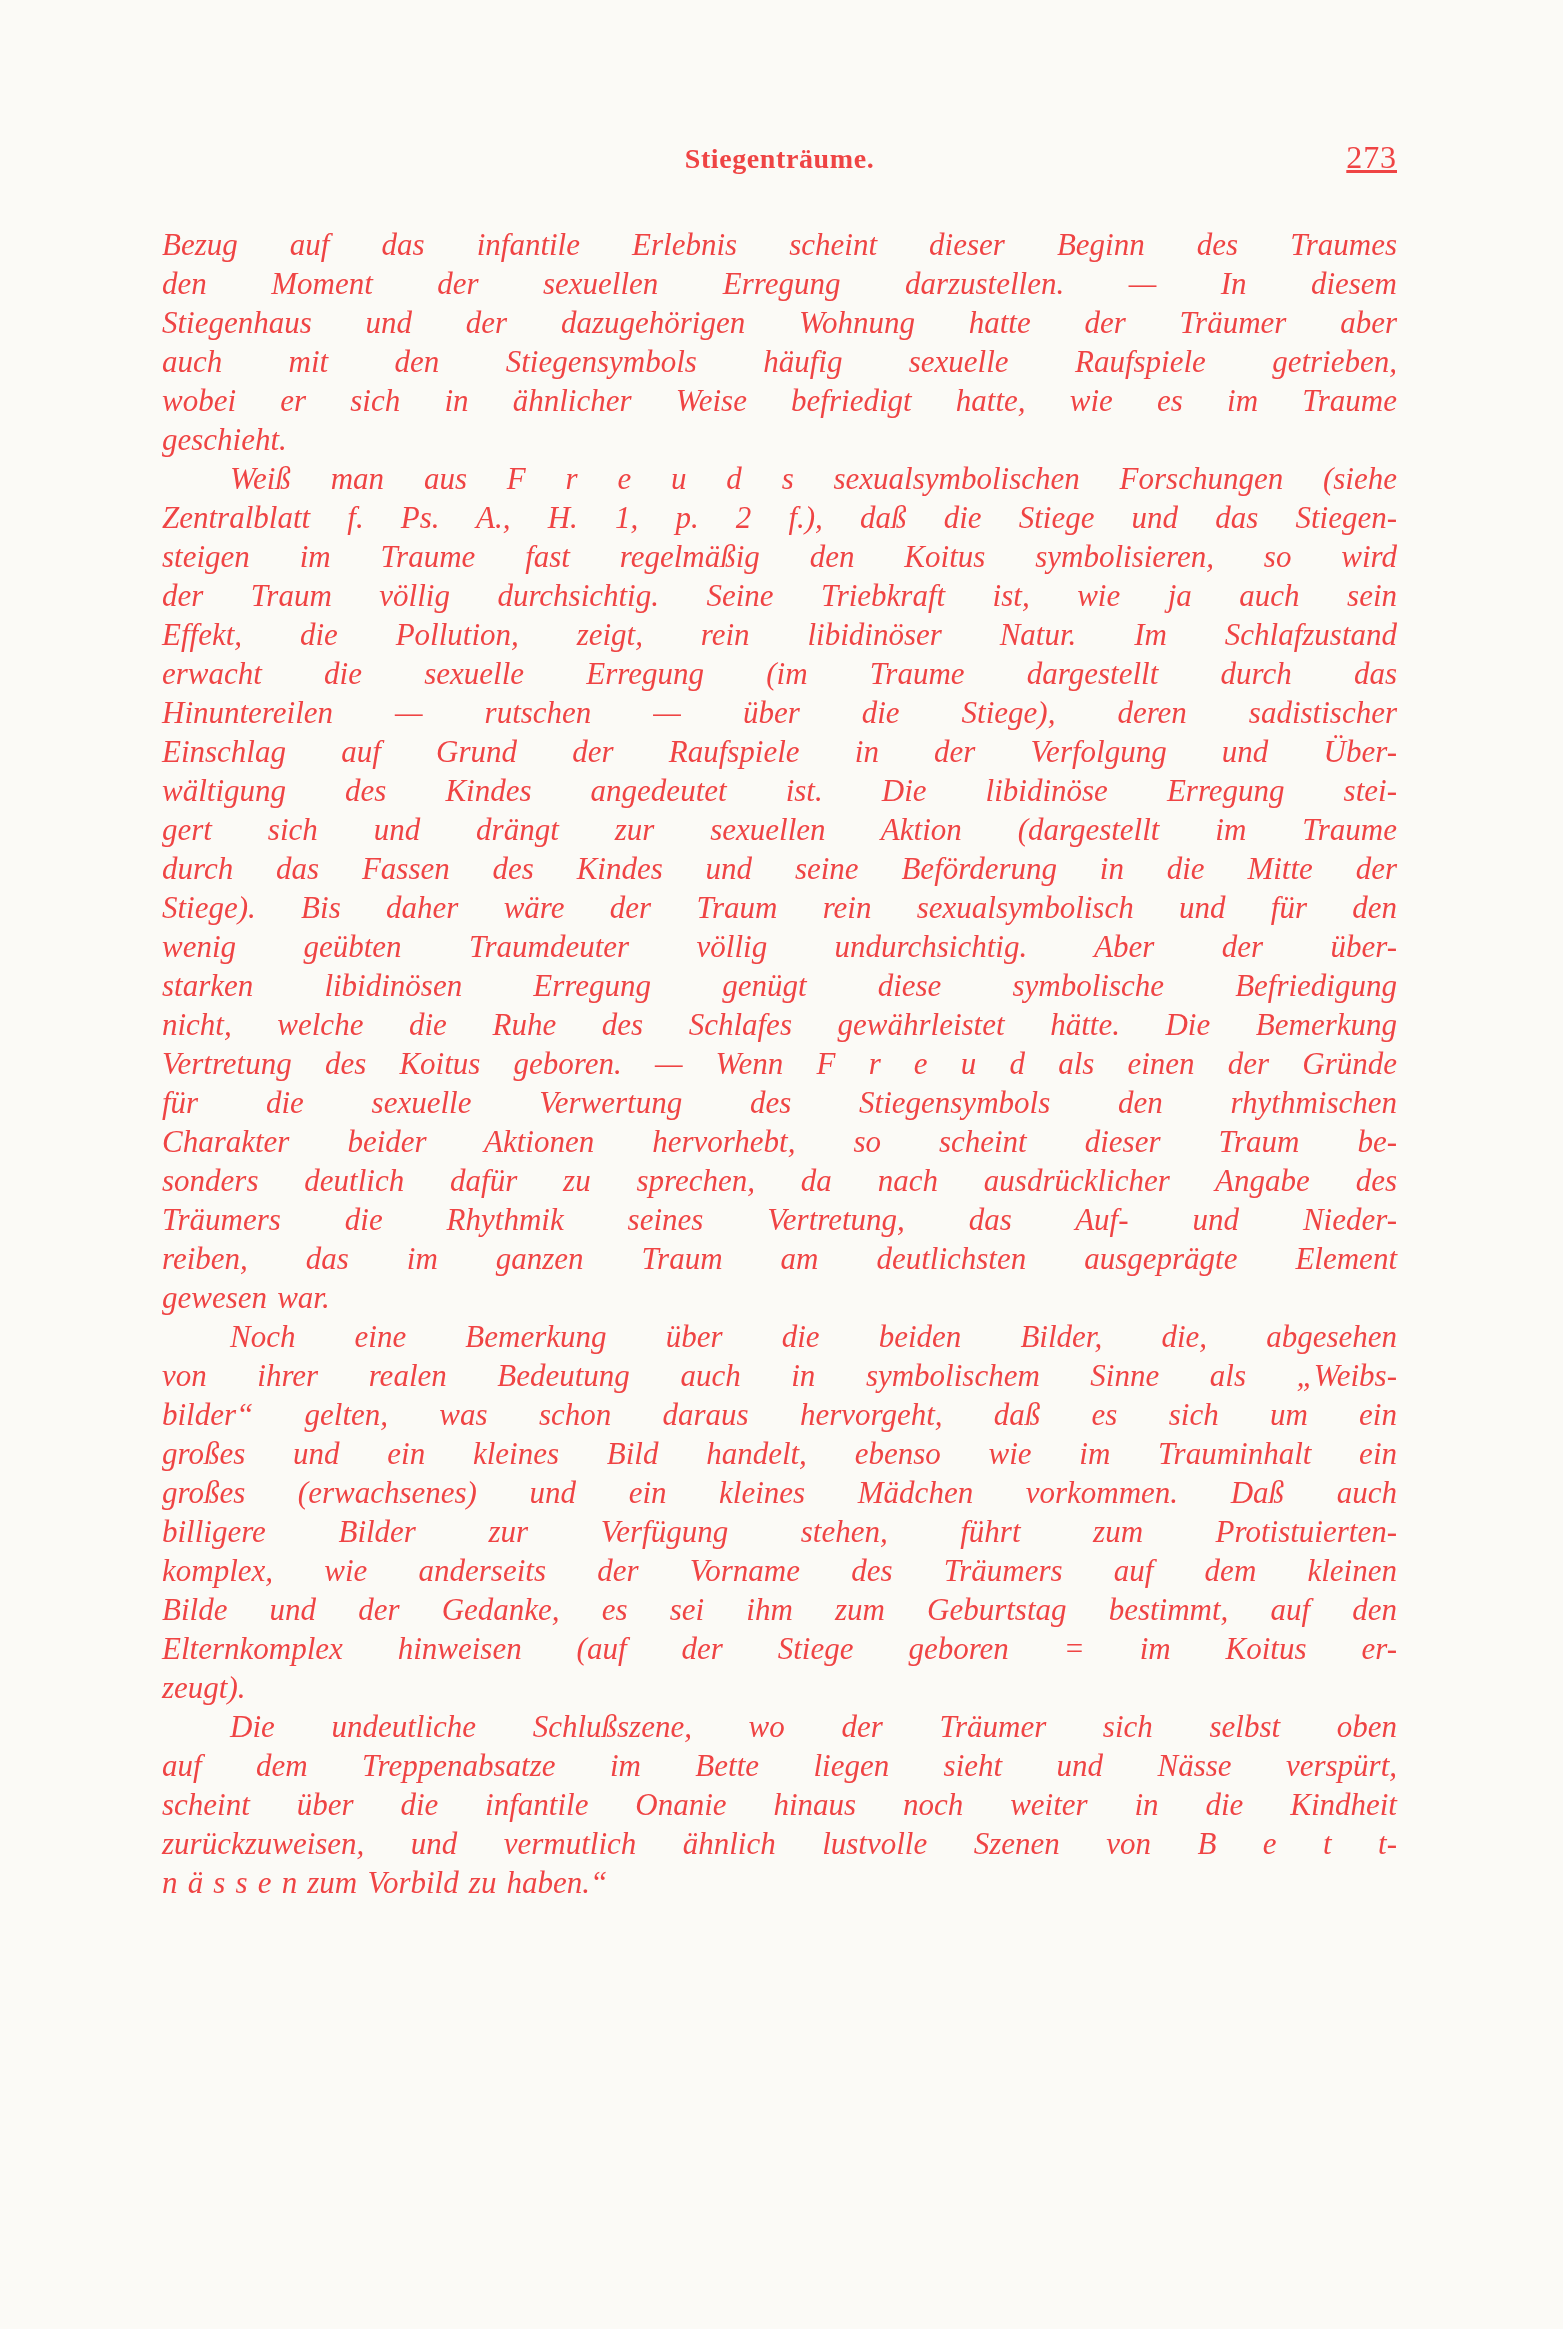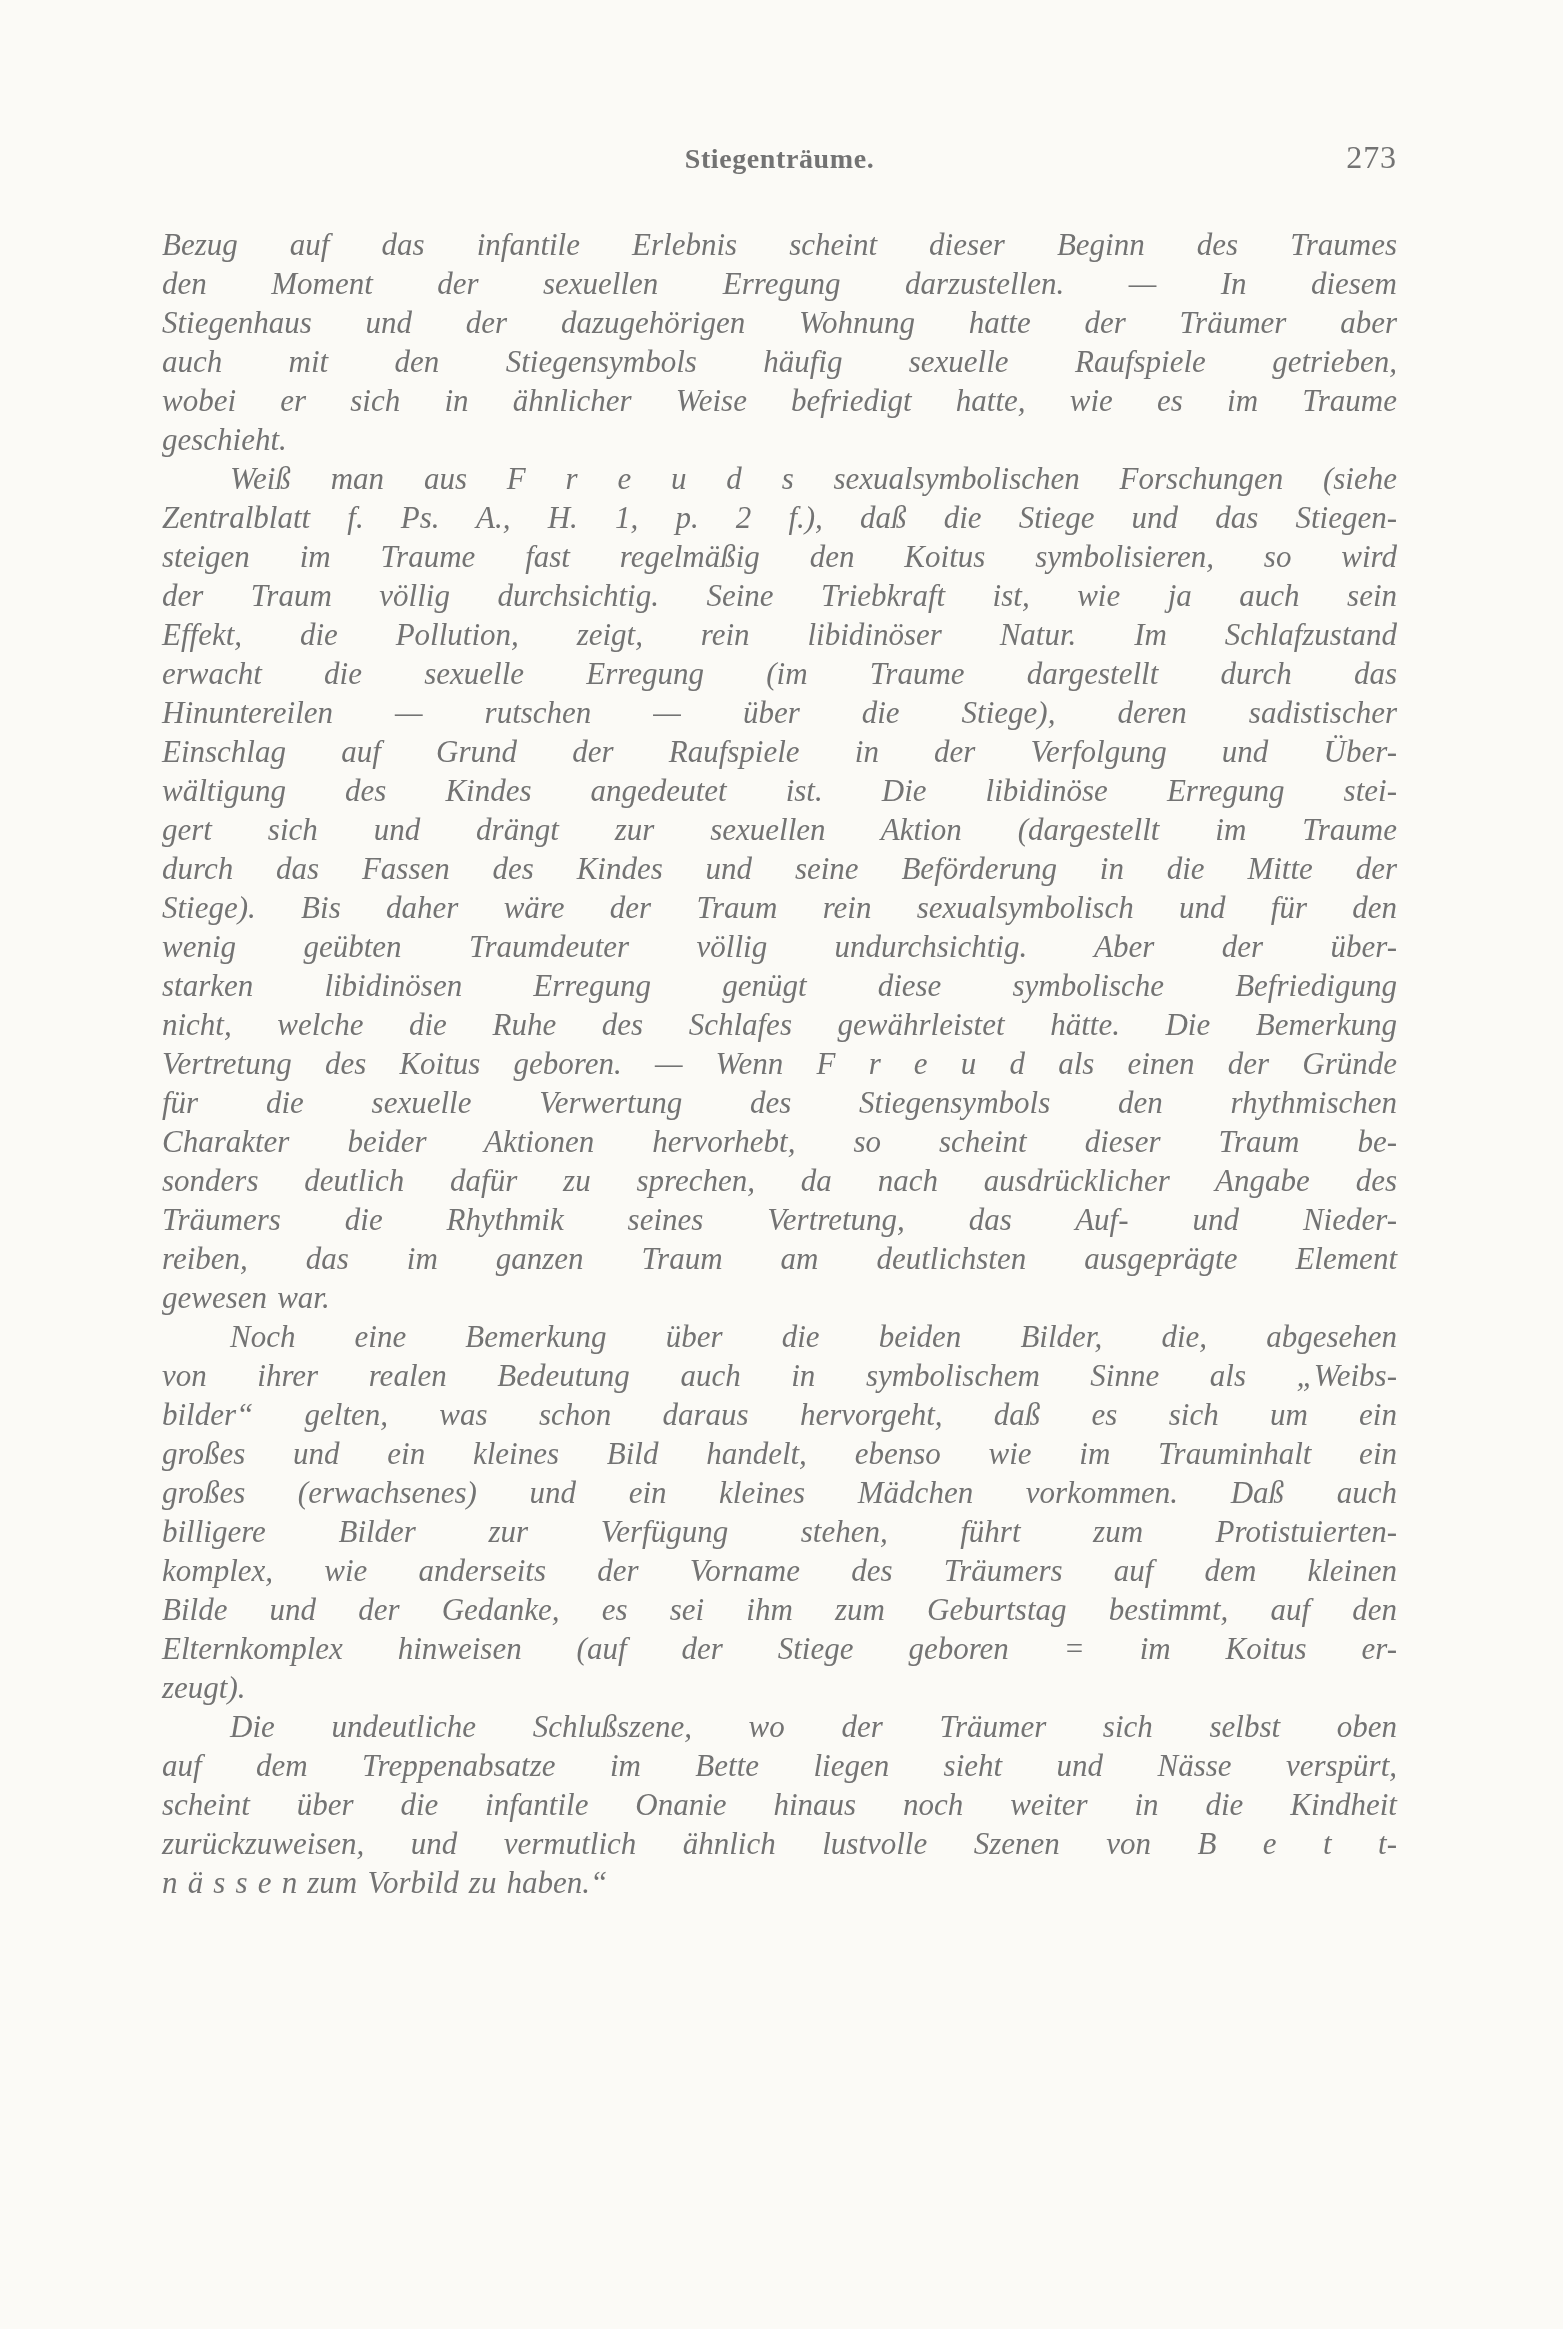--- a/index.html
+++ b/index.html
@@ -6,21 +6,21 @@
     margin: 0;
     padding: 0;
     background: #e8e6e1;
   }
   .page {
     position: relative;
     width: 1563px;
     height: 2330px;
     margin: 0 auto;
     background: #fbfaf6;
-    color: #737373;
+    color: #ef4444;
     font-family: "Liberation Serif", "DejaVu Serif", serif;
     box-sizing: border-box;
     padding: 139px 166px 0 162px;
   }
   .page-header {
     display: grid;
     grid-template-columns: 1fr auto 1fr;
     align-items: baseline;
     margin-bottom: 49px;
   }
@@ -30,20 +30,21 @@
     font-weight: bold;
     font-size: 28px;
     letter-spacing: 0.6px;
     text-align: center;
   }
   .page-number {
     grid-column: 3;
     justify-self: end;
     font-size: 32px;
     letter-spacing: 0.9px;
+    text-decoration: underline;
   }
   .body-text {
     font-size: 31px;
     line-height: 39px;
     word-spacing: 2.4px;
     font-style: italic;
   }
   .para { margin: 0; }
   .line {
     text-align: justify;

